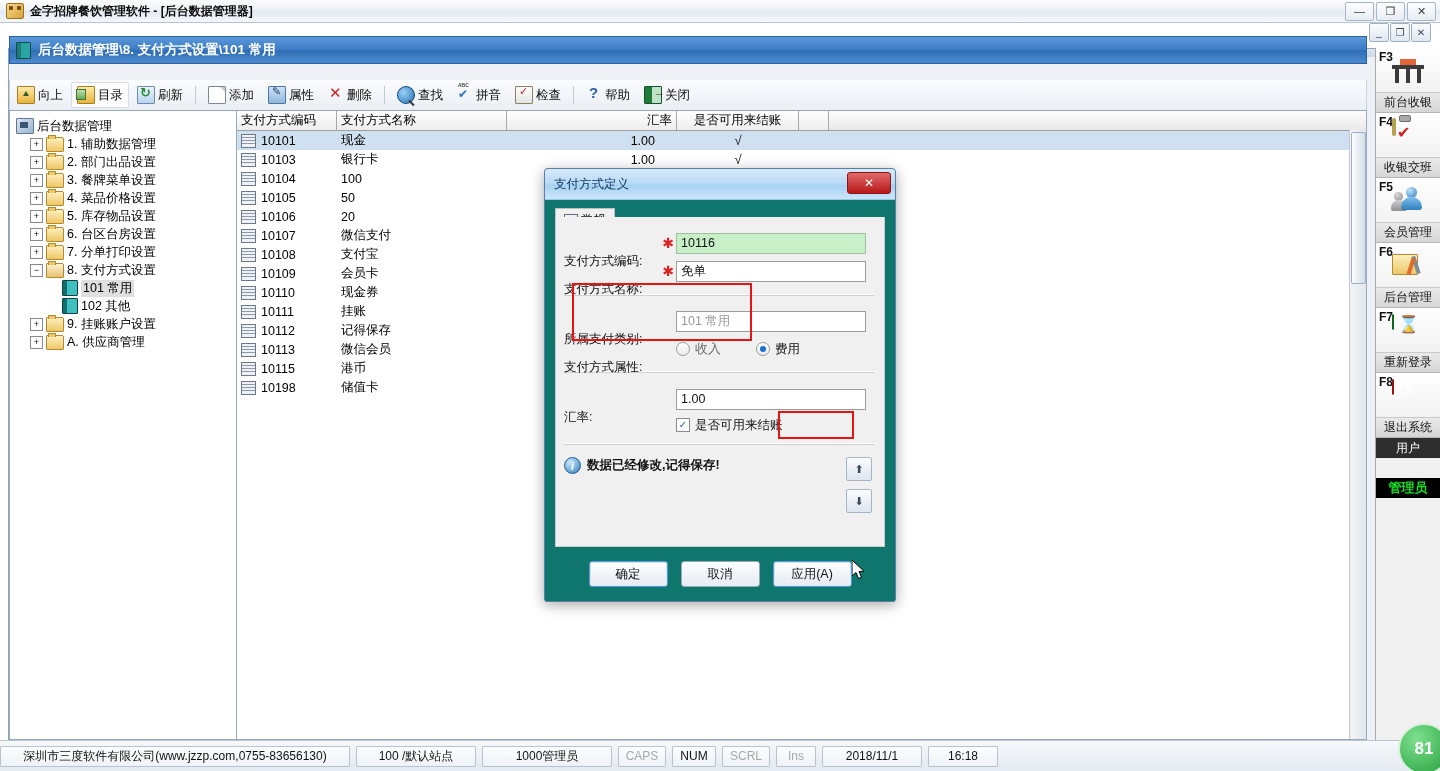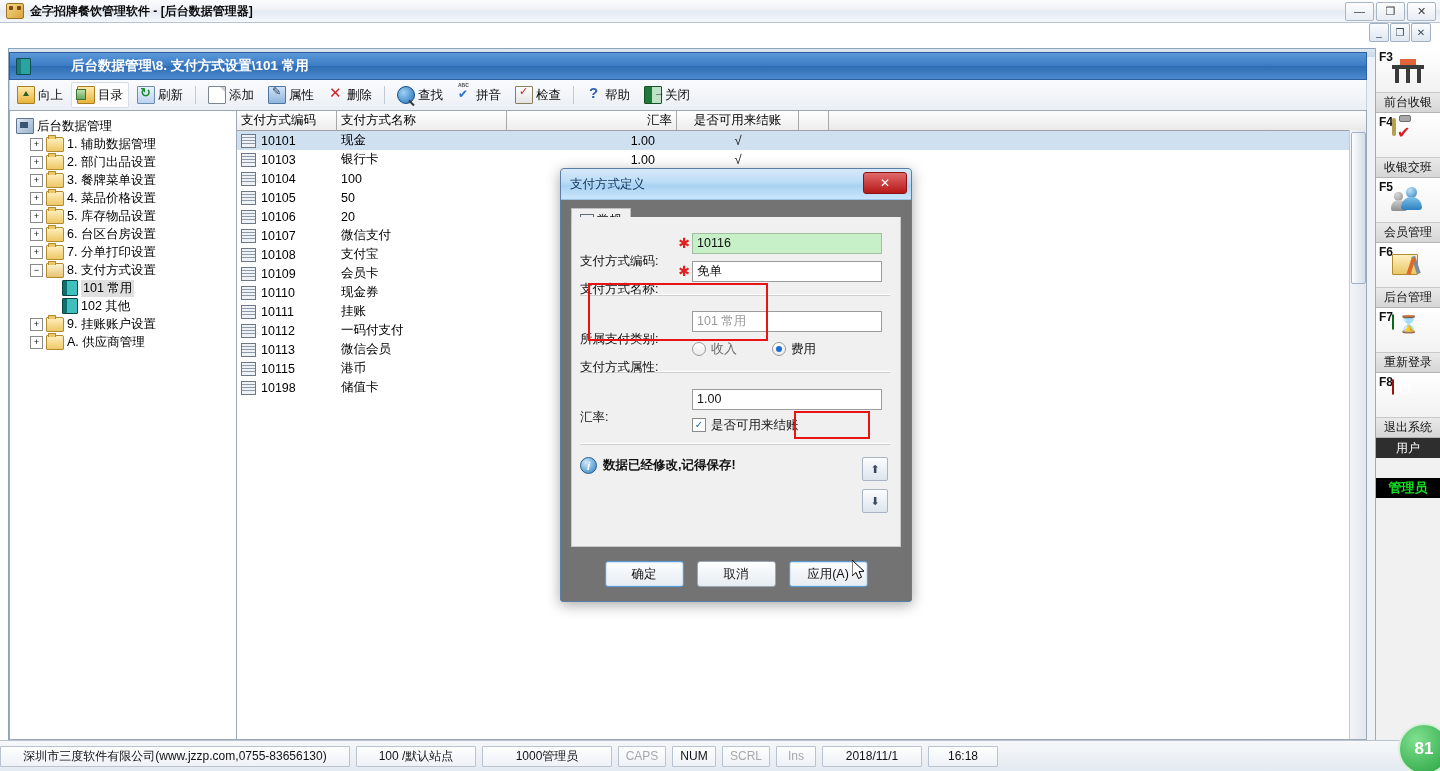--- a/index.html
+++ b/index.html
@@ -63,25 +63,24 @@
   }
   .mdi-ctrls{position:absolute;right:2px;top:-26px;display:flex;gap:1px;}
   .mdi-btn{
     width:18px;height:17px;border:1px solid #9fb0c2;border-radius:2px;
     background:linear-gradient(to bottom,#fbfcfe,#dfe7f0);
     display:flex;align-items:center;justify-content:center;font-size:10px;color:#3a4a5a;
   }
 
   
   .pathbar{
-    position:absolute;left:9px;top:52px;width:1356px;height:26px;
+    position:absolute;left:9px;top:36px;width:1356px;height:26px;
     background:linear-gradient(to bottom,#5a98d8 0%,#3c7cc4 48%,#2f6cb4 52%,#4d8ccf 100%);
     display:flex;align-items:center;
     border:1px solid #2d5f9e;
-    gap:33px;
   }
   .pathbar .bico{
     width:13px;height:15px;margin-left:6px;margin-right:7px;
     background:linear-gradient(to right,#1f7a7a 0 4px,#2aa3a3 4px 13px);
     border:1px solid #0d4d4d;border-radius:1px;
   }
   .pathbar .ptxt{color:#ffffff;font-size:13.5px;font-weight:bold;}
 
   
   .toolbar{
@@ -262,22 +261,22 @@
   .badge{
     position:absolute;right:-10px;bottom:-4px;width:48px;height:48px;border-radius:50%;
     background:radial-gradient(circle at 35% 30%,#7fe08f,#23a03c);
     border:2px solid #d8f0dc;
     display:flex;align-items:center;justify-content:center;
     color:#ffffff;font-size:17px;font-weight:bold;
   }
 
   
   .dlg{
-    position:absolute;left:560px;top:168px;width:350px;height:432px;
-    background:#737373;
+    position:absolute;left:544px;top:168px;width:350px;height:432px;
+    background:#0f766e;
     border:1px solid #5a7ea8;border-radius:4px 4px 3px 3px;
     box-shadow:0 3px 14px rgba(0,0,0,.35);
   }
   .dlg-title{
     height:30px;border-radius:3px 3px 0 0;
     background:linear-gradient(to bottom,#d6e9fa 0%,#bcdcf6 45%,#a8d2f2 55%,#cbe5fb 100%);
     display:flex;align-items:center;position:relative;
     border-bottom:1px solid #9dc3e2;
   }
   .dlg-title .t{font-size:12.5px;color:#123a63;margin-left:9px;}
@@ -602,21 +601,21 @@
           </div>
         <div class="gc c1">挂账</div>
         <div class="gc c2">1.00</div>
         <div class="gc c3 check"></div>
       </div>
       <div class="grow">
         <div class="gc c0">
             <span class="rowico"></span>
             <span>10112</span>
           </div>
-        <div class="gc c1">一码付支付</div>
+        <div class="gc c1">记得保存</div>
         <div class="gc c2">1.00</div>
         <div class="gc c3 check"></div>
       </div>
       <div class="grow">
         <div class="gc c0">
             <span class="rowico"></span>
             <span>10113</span>
           </div>
         <div class="gc c1">微信会员</div>
         <div class="gc c2">1.00</div>

